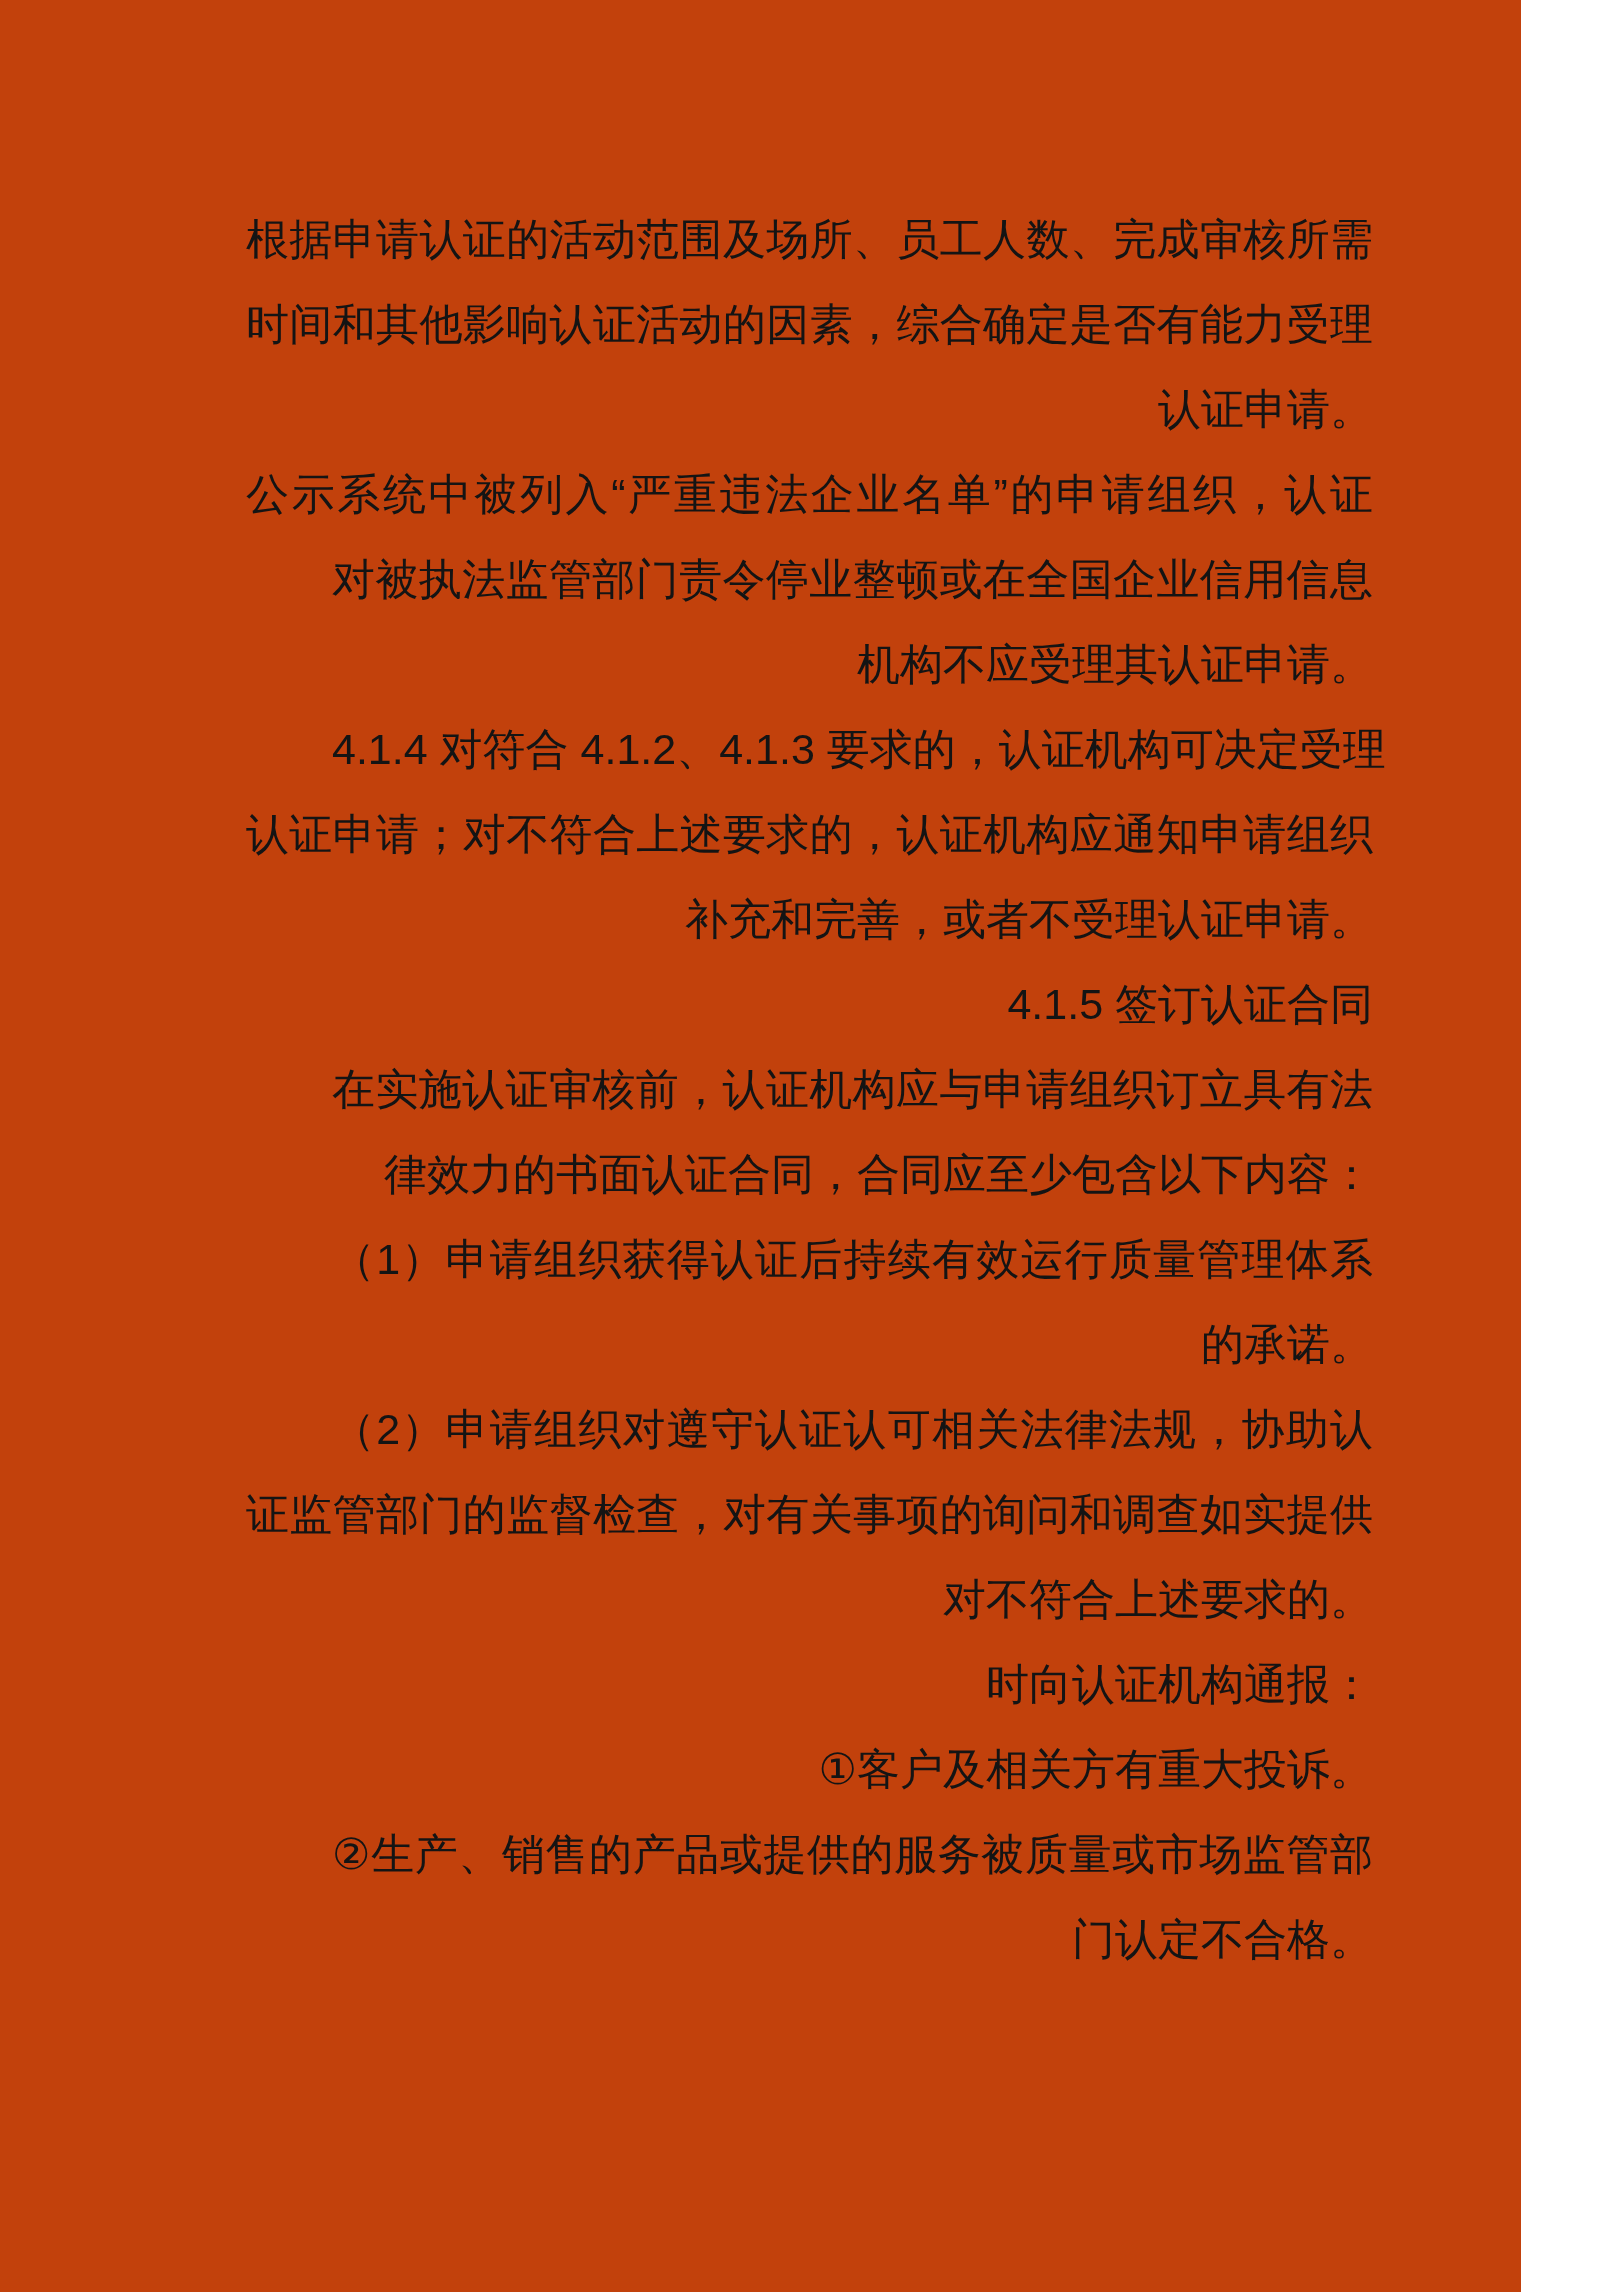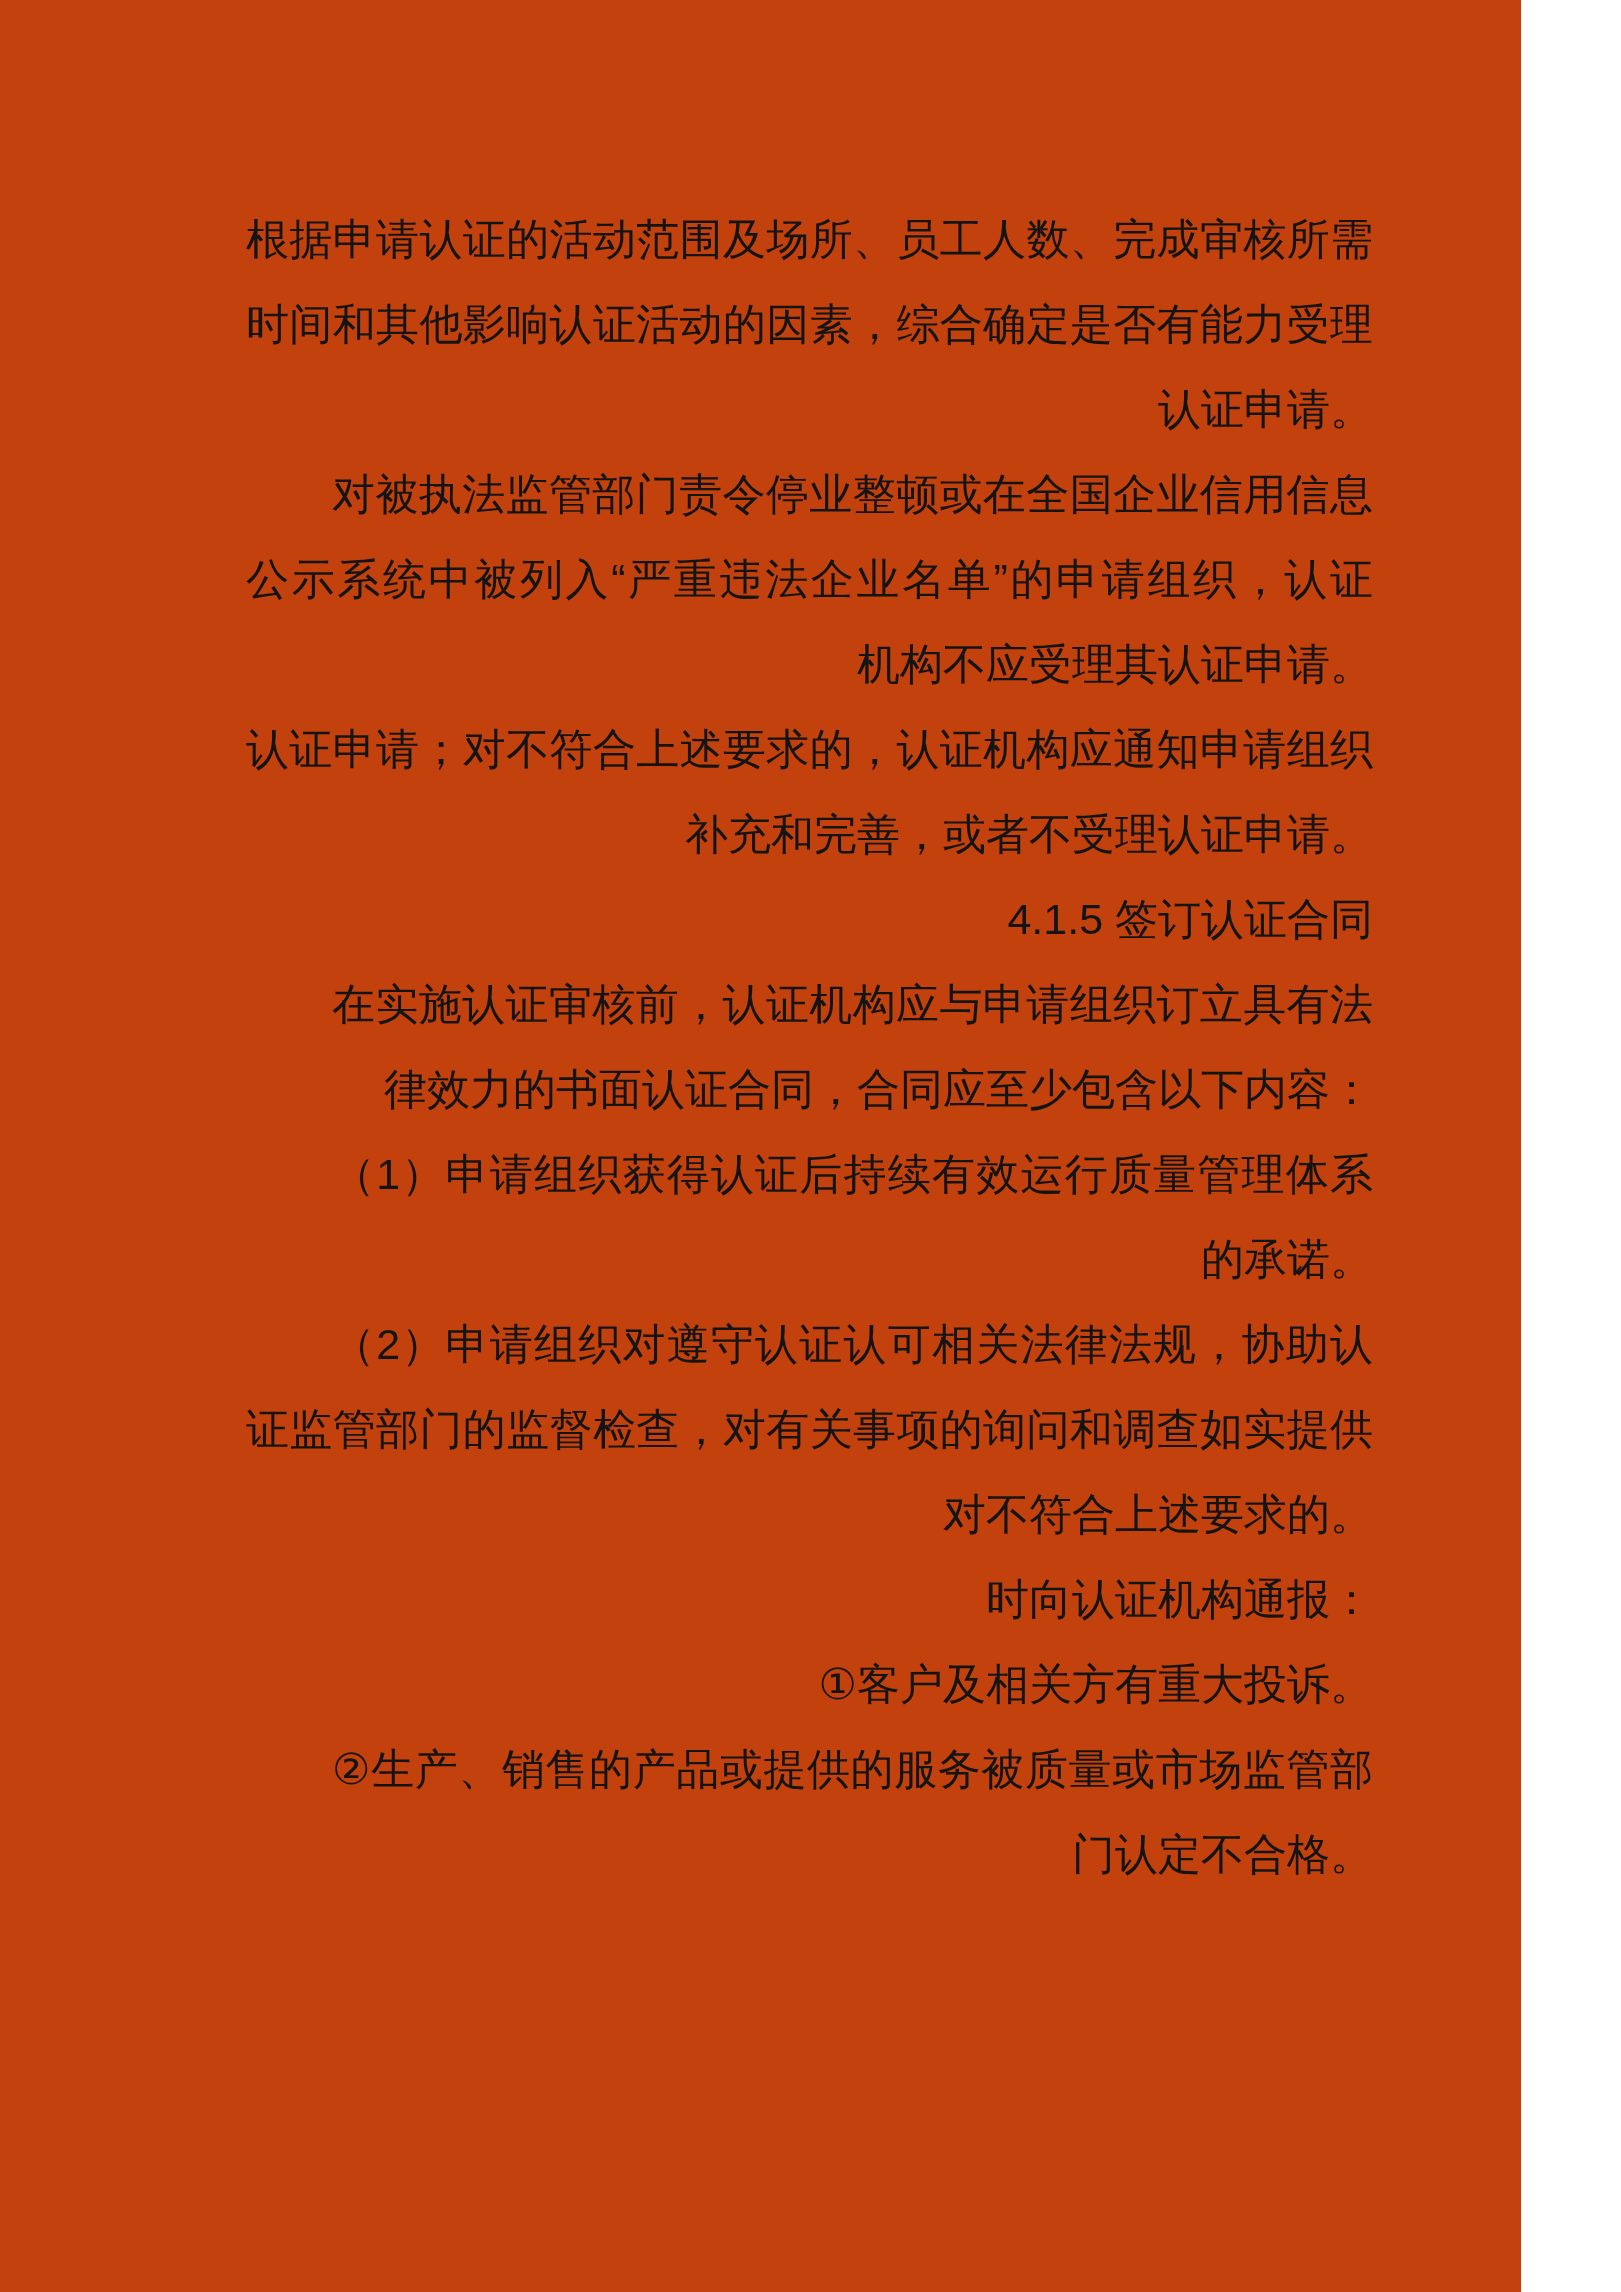--- a/index.html
+++ b/index.html
@@ -43,23 +43,24 @@
   }
 </style>
 </head>
 <body>
 
 <div class="page">
   <div class="textblock">
     <div class="line j">根据申请认证的活动范围及场所、员工人数、完成审核所需</div>
     <div class="line j">时间和其他影响认证活动的因素，综合确定是否有能力受理</div>
     <div class="line">认证申请。</div>
+    <div class="line j">公示系统中被列入“严重违法企业名单”的申请组织，认证</div>
     <div class="line j ind">对被执法监管部门责令停业整顿或在全国企业信用信息</div>
-    <div class="line j">公示系统中被列入“严重违法企业名单”的申请组织，认证</div>
     <div class="line">机构不应受理其认证申请。</div>
+    <div class="line j ind">4.1.4 对符合 4.1.2、4.1.3 要求的，认证机构可决定受理</div>
     <div class="line j">认证申请；对不符合上述要求的，认证机构应通知申请组织</div>
     <div class="line">补充和完善，或者不受理认证申请。</div>
     <div class="line ind">4.1.5 签订认证合同</div>
     <div class="line j ind">在实施认证审核前，认证机构应与申请组织订立具有法</div>
     <div class="line">律效力的书面认证合同，合同应至少包含以下内容：</div>
     <div class="line j ind">（1）申请组织获得认证后持续有效运行质量管理体系</div>
     <div class="line">的承诺。</div>
     <div class="line j ind">（2）申请组织对遵守认证认可相关法律法规，协助认</div>
     <div class="line j">证监管部门的监督检查，对有关事项的询问和调查如实提供</div>
     <div class="line">对不符合上述要求的。</div>

